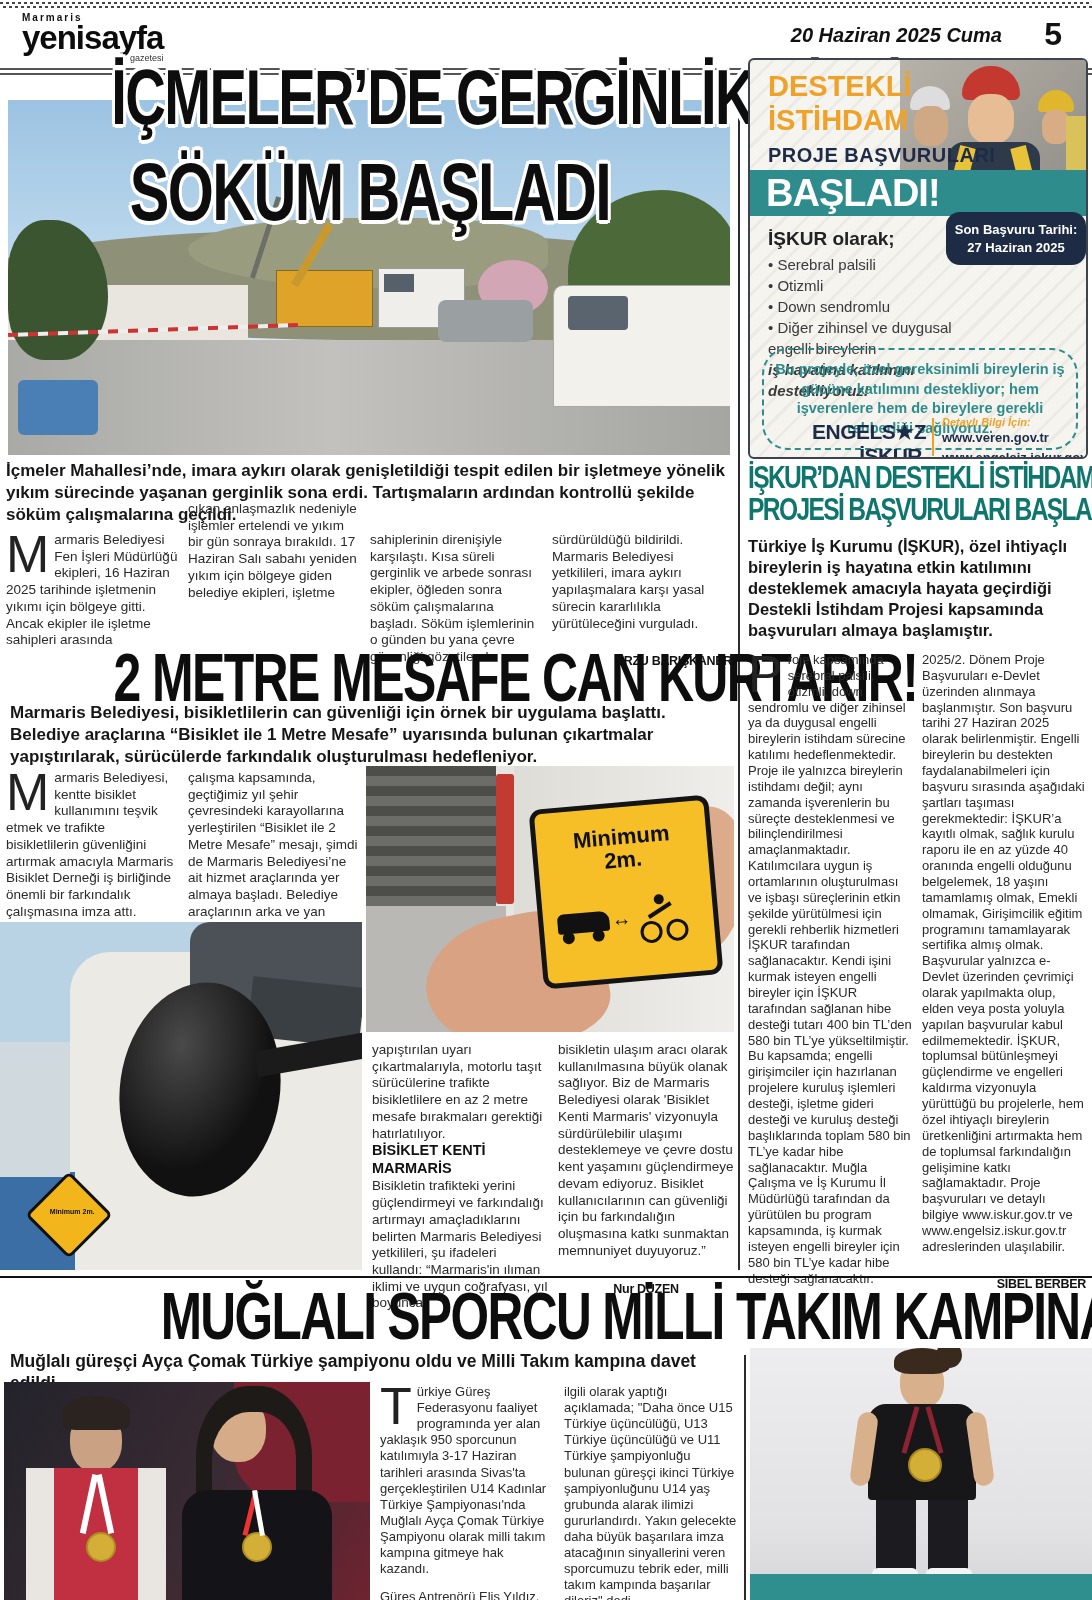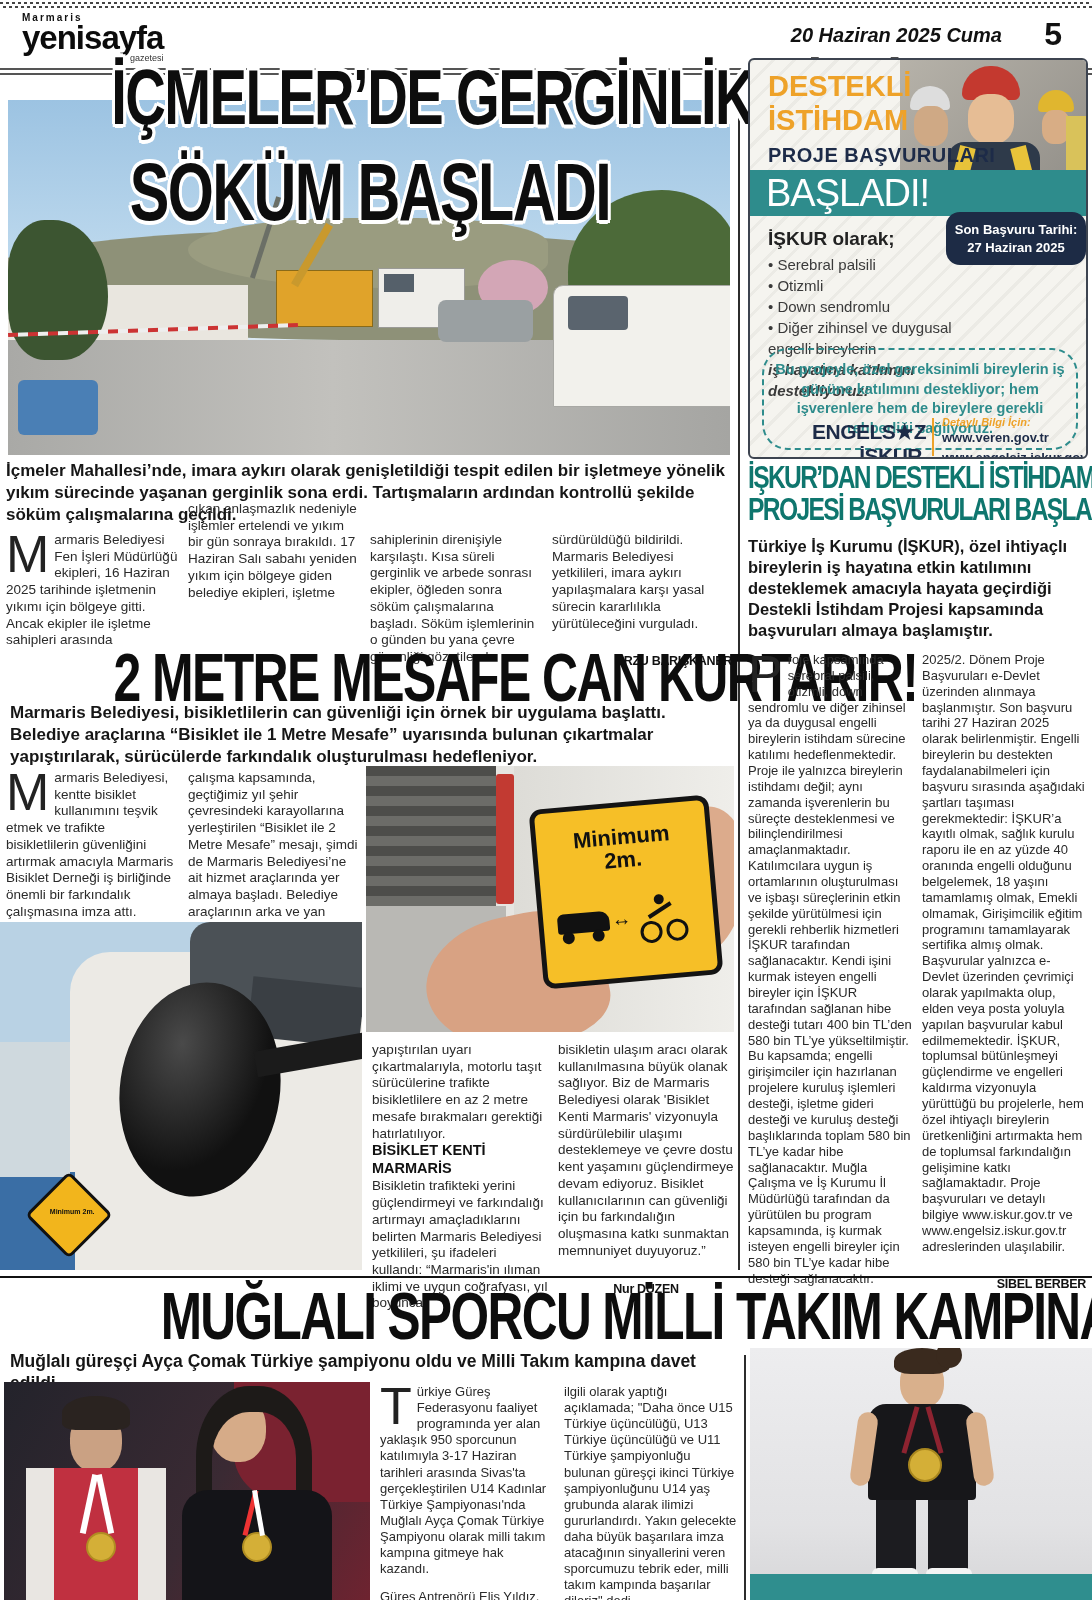--- a/index.html
+++ b/index.html
@@ -171,21 +171,21 @@
       <div class="abs" style="left:52px;top:86px;width:16px;height:66px;background:#e8c33a;transform:rotate(14deg);"></div>
       <div class="abs" style="left:118px;top:86px;width:16px;height:66px;background:#e8c33a;transform:rotate(-14deg);"></div>
       <div class="abs" style="left:138px;top:30px;width:36px;height:22px;background:#e0b62f;border-radius:18px 18px 4px 4px;"></div>
       <div class="abs" style="left:142px;top:50px;width:28px;height:34px;background:#d8ad85;border-radius:40%;"></div>
       <div class="abs" style="left:166px;top:56px;width:20px;height:80px;background:#d9c25a;"></div>
     </div>
     <div class="abs ad-or" style="left:18px;top:10px;font-size:29px;">DESTEKLİ</div>
     <div class="abs ad-or" style="left:18px;top:44px;font-size:29px;">İSTİHDAM</div>
     <div class="abs ad-navy" style="left:18px;top:84px;font-size:20px;letter-spacing:0.5px;">PROJE BAŞVURULARI</div>
     <div class="abs ad-band" style="left:0;top:110px;width:336px;height:46px;">
-      <span class="abs" style="left:16px;top:2px;font-size:38px;font-weight:normal;color:#fff;letter-spacing:-1px;">BAŞLADI!</span>
+      <span class="abs" style="left:16px;top:2px;font-size:38px;font-weight:bold;color:#fff;letter-spacing:-1px;">BAŞLADI!</span>
     </div>
     <div class="abs ad-navy" style="left:18px;top:168px;font-size:19px;color:#222;">İŞKUR olarak;</div>
     <div class="abs" style="left:18px;top:194px;width:200px;">
       <div class="ad-bullet">• <span>Serebral palsili</span></div>
       <div class="ad-bullet">• <span>Otizmli</span></div>
       <div class="ad-bullet">• <span>Down sendromlu</span></div>
       <div class="ad-bullet">• <span>Diğer zihinsel ve duygusal engelli bireylerin</span></div>
       <div class="ad-bullet ad-or" style="font-style:italic;">iş hayatına katılımını destekliyoruz!</div>
     </div>
     <div class="abs deadline" style="left:196px;top:152px;width:128px;">

